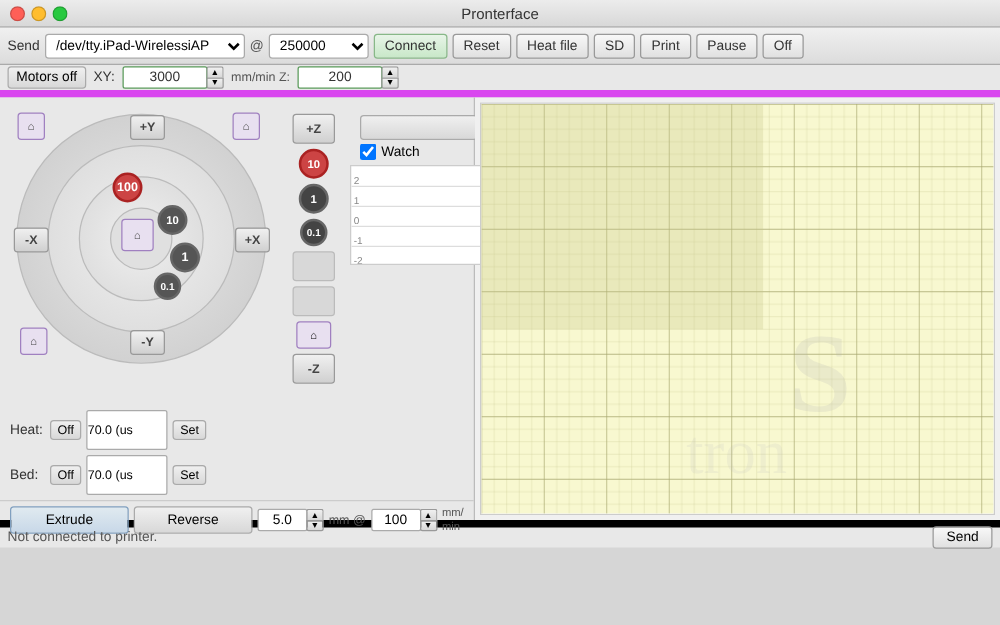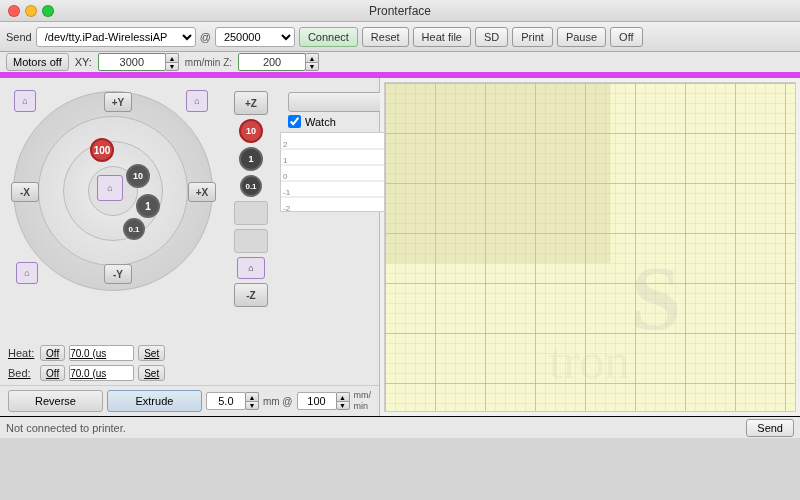--- a/index.html
+++ b/index.html
@@ -229,33 +229,32 @@
     .heat-controls {
       padding: 4px 8px;
       display: flex;
       flex-direction: column;
       gap: 4px;
     }
     .heat-row {
       display: flex;
       align-items: center;
       gap: 4px;
-      text-decoration: underline;
     }
     .heat-label { font-size: 11px; color: #333; width: 28px; }
     .heat-toggle {
       height: 16px; padding: 0 5px;
       font-size: 10px;
       border: 1px solid #aaa;
       border-radius: 3px;
       background: linear-gradient(to bottom, #f0f0f0, #d8d8d8);
       cursor: pointer;
     }
     .heat-select {
-      height: 16px; font-size: 10px;
+      height: 32px; font-size: 10px;
       border: 1px solid #aaa;
       border-radius: 2px;
       background: white;
       width: 65px;
     }
     .heat-set-btn {
       height: 16px; padding: 0 5px;
       font-size: 10px;
       border: 1px solid #aaa;
       border-radius: 3px;
@@ -319,21 +318,21 @@
       position: relative;
       overflow: hidden;
       margin: 4px;
       border: 1px solid #ccc;
     }
 
     
     .status-bar {
       height: 22px;
       background: #e8e8e8;
-      border-top: 1px solid #000000;
+      border-top: 6px solid #000000;
       display: flex;
       align-items: center;
       justify-content: space-between;
       padding: 0 6px;
     }
     .status-text { font-size: 11px; color: #555; }
     .send-btn {
       height: 18px; padding: 0 10px;
       font-size: 11px;
       border: 1px solid #999;
@@ -523,22 +522,22 @@
       </div>
       <div class="heat-row">
         <span class="heat-label">Bed:</span>
         <button class="heat-toggle">Off</button>
         <input type="text" class="heat-select" value="70.0 (us" style="width: 65px;">
         <button class="heat-set-btn">Set</button>
       </div>
     </div>
 
     <div class="extrude-area">
+      <button class="extrude-btn active">Extrude</button>
       <button class="extrude-btn">Reverse</button>
-      <button class="extrude-btn active">Extrude</button>
       <div class="input-spin-group">
         <input class="small-input" type="text" value="5.0" style="">
         <div class="spinner-wrap">
           <div class="spin-btn">▲</div>
           <div class="spin-btn">▼</div>
         </div>
       </div>
       <span style="font-size:10px;color:#555;">mm @</span>
       <div class="input-spin-group">
         <input class="small-input" type="text" value="100" style="">

